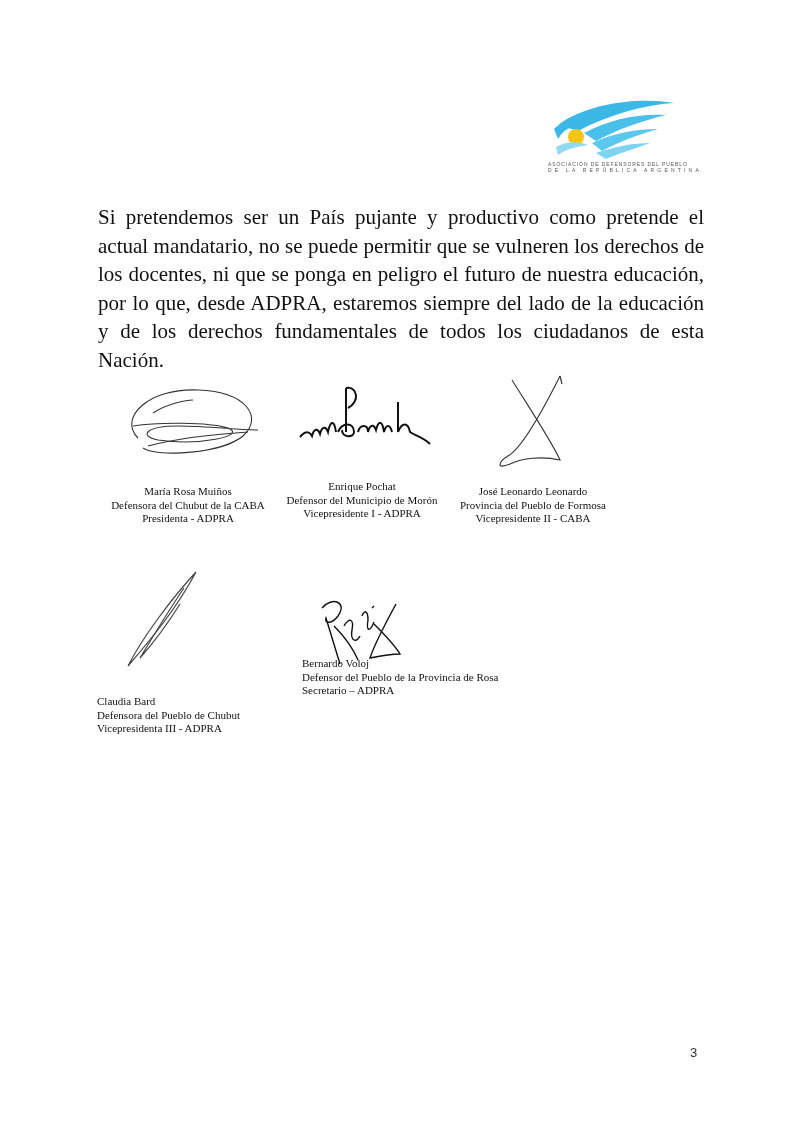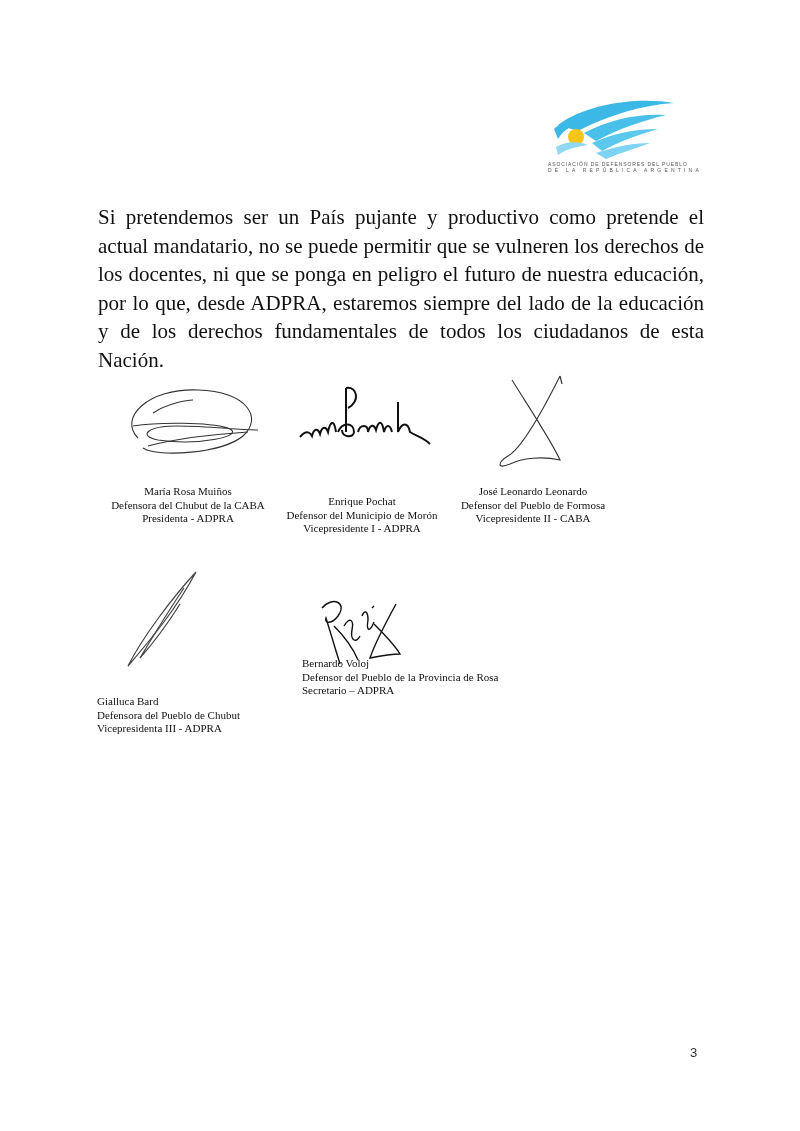--- a/index.html
+++ b/index.html
@@ -57,50 +57,50 @@
   <svg width="140" height="75" viewBox="0 0 140 75">
     <g fill="none" stroke="#111" stroke-width="2">
       <path d="M2,55 C8,48 12,50 14,54 C16,46 20,46 22,52 C24,44 28,44 30,50 C32,40 36,36 38,50"></path>
       <path d="M48,6 L48,50 M48,6 C60,4 62,20 50,26"></path>
       <path d="M40,50 C44,40 56,40 56,50 C56,56 44,56 44,48"></path>
       <path d="M60,50 C62,42 70,42 70,50 C72,42 76,42 78,48 C80,40 84,36 86,50 C88,42 92,42 94,50"></path>
       <path d="M100,20 L100,50 C104,40 110,40 112,50 C118,54 126,56 132,62"></path>
     </g>
   </svg>
 </div>
-<div class="caption center" style="left:276px; top:495px; width:172px;">
+<div class="caption center" style="left:276px; top:480px; width:172px;">
   <div>Enrique Pochat</div>
   <div>Defensor del Municipio de Morón</div>
   <div>Vicepresidente I - ADPRA</div>
 </div>
 
 <div class="sig" style="left:492px; top:372px;">
   <svg width="90" height="100" viewBox="0 0 90 100">
     <g fill="none" stroke="#333" stroke-width="1.1">
       <path d="M20,8 C40,40 60,70 68,88 C50,84 30,86 18,92 C4,98 6,90 16,84 C30,76 50,40 68,4"></path>
       <path d="M68,4 L70,12"></path>
     </g>
   </svg>
 </div>
 <div class="caption center" style="left:448px; top:485px; width:170px;">
   <div>José Leonardo Leonardo</div>
-  <div>Defensor del Pueblo de Formosa</div>
+  <div>Provincia del Pueblo de Formosa</div>
   <div>Vicepresidente II - CABA</div>
 </div>
 
 <div class="sig" style="left:122px; top:568px;">
   <svg width="80" height="105" viewBox="0 0 80 105">
     <g fill="none" stroke="#444" stroke-width="1.2">
       <path d="M74,4 C50,30 20,70 6,98 C30,70 55,40 74,4"></path>
       <path d="M62,20 C45,45 30,70 18,90 C34,72 48,52 58,36"></path>
     </g>
   </svg>
 </div>
 <div class="caption" style="left:97px; top:695px; width:190px;">
-  <div>Gialluca Bard</div>
+  <div>Claudia Bard</div>
   <div>Defensora del Pueblo de Chubut</div>
   <div>Vicepresidenta III - ADPRA</div>
 </div>
 
 <div class="sig" style="left:314px; top:596px;">
   <svg width="90" height="72" viewBox="0 0 90 72">
     <g fill="none" stroke="#111" stroke-width="1.4">
       <path d="M8,12 C18,0 34,6 24,20 C18,28 10,28 12,22 L26,68"></path>
       <path d="M20,30 C30,40 38,50 44,64 M30,30 C36,20 40,24 38,34 C36,44 42,48 46,40"></path>
       <path d="M48,20 C50,14 54,14 54,24 C52,36 56,36 60,26 M58,12 L60,10"></path>

